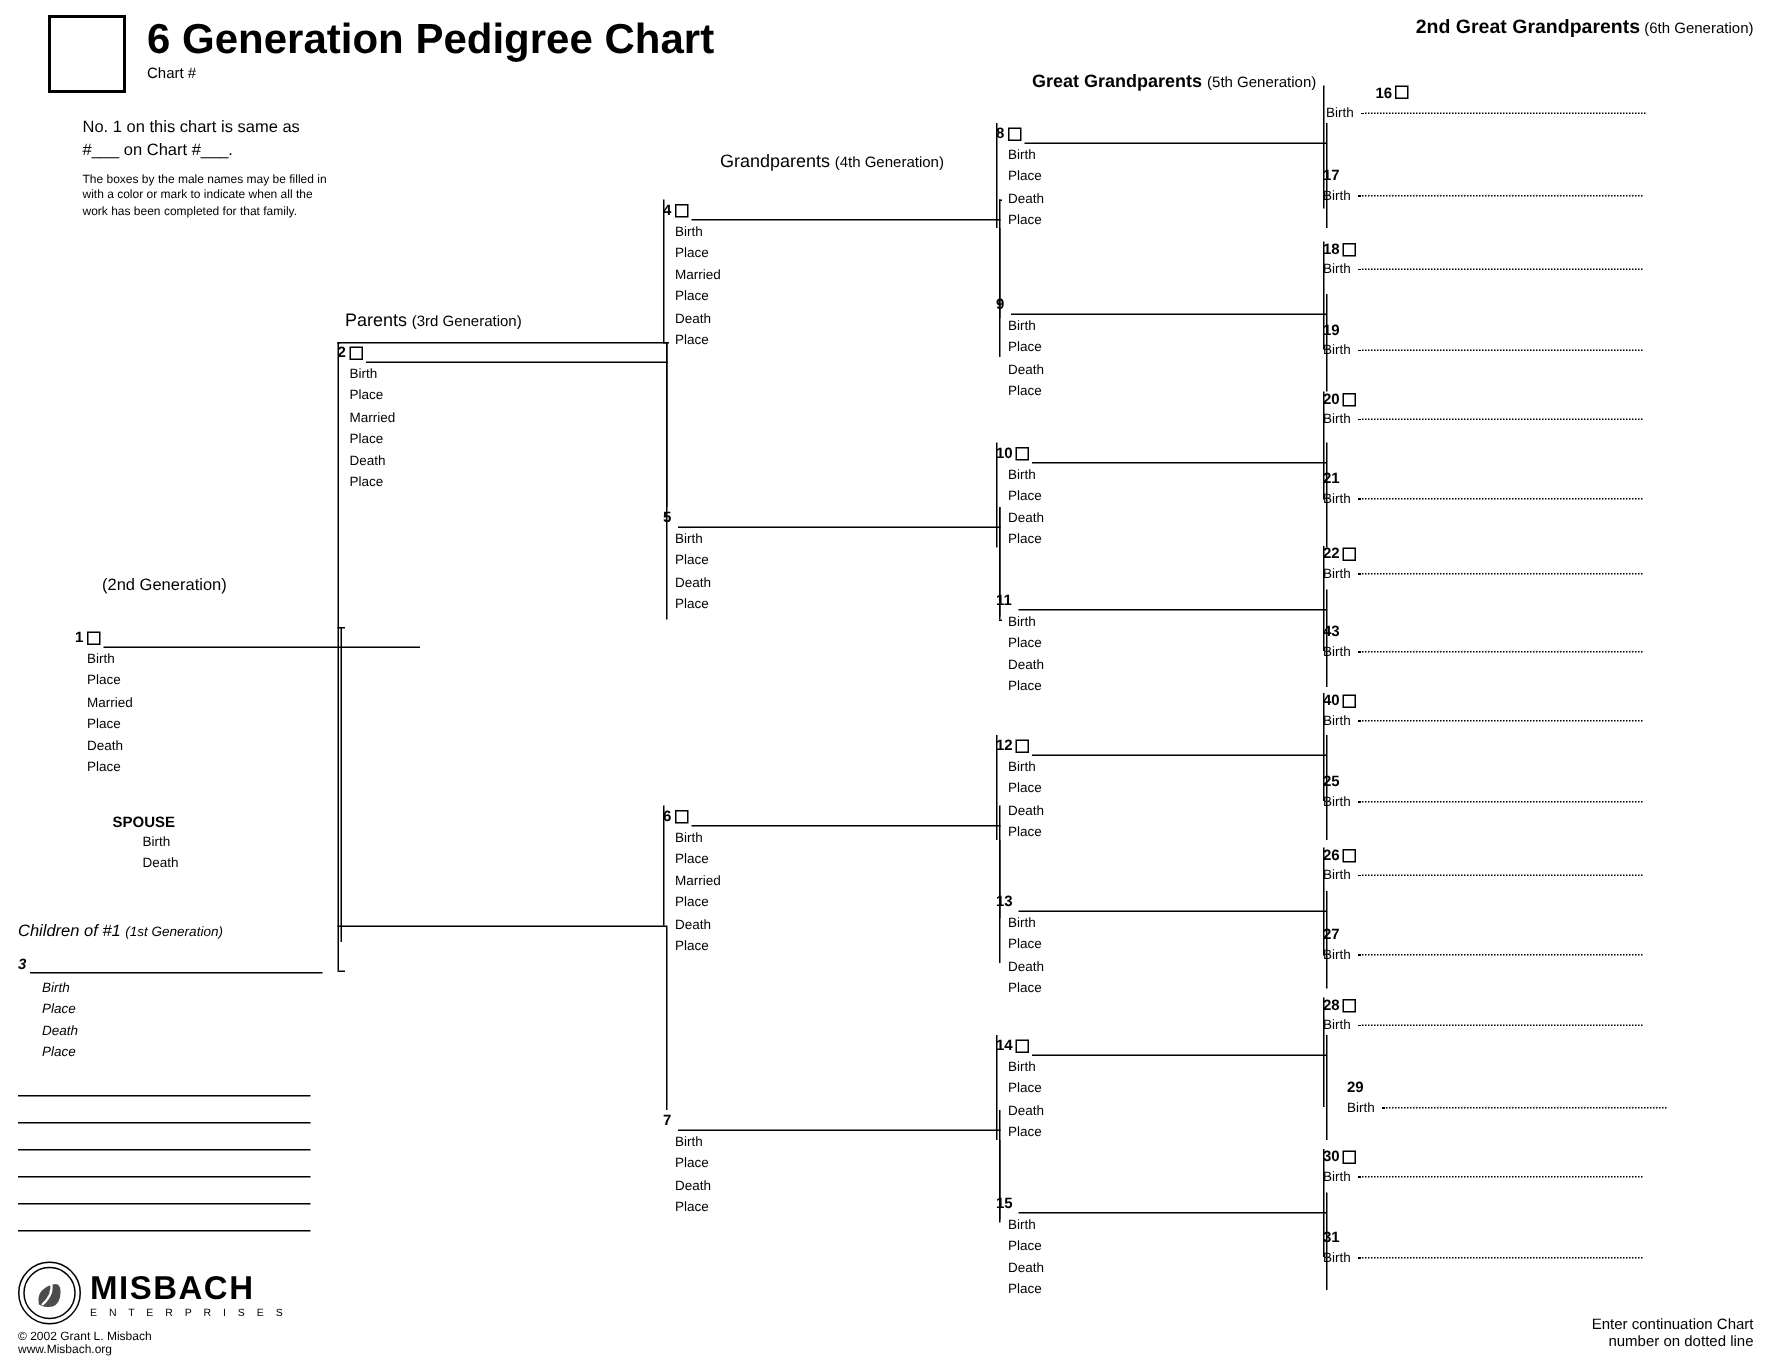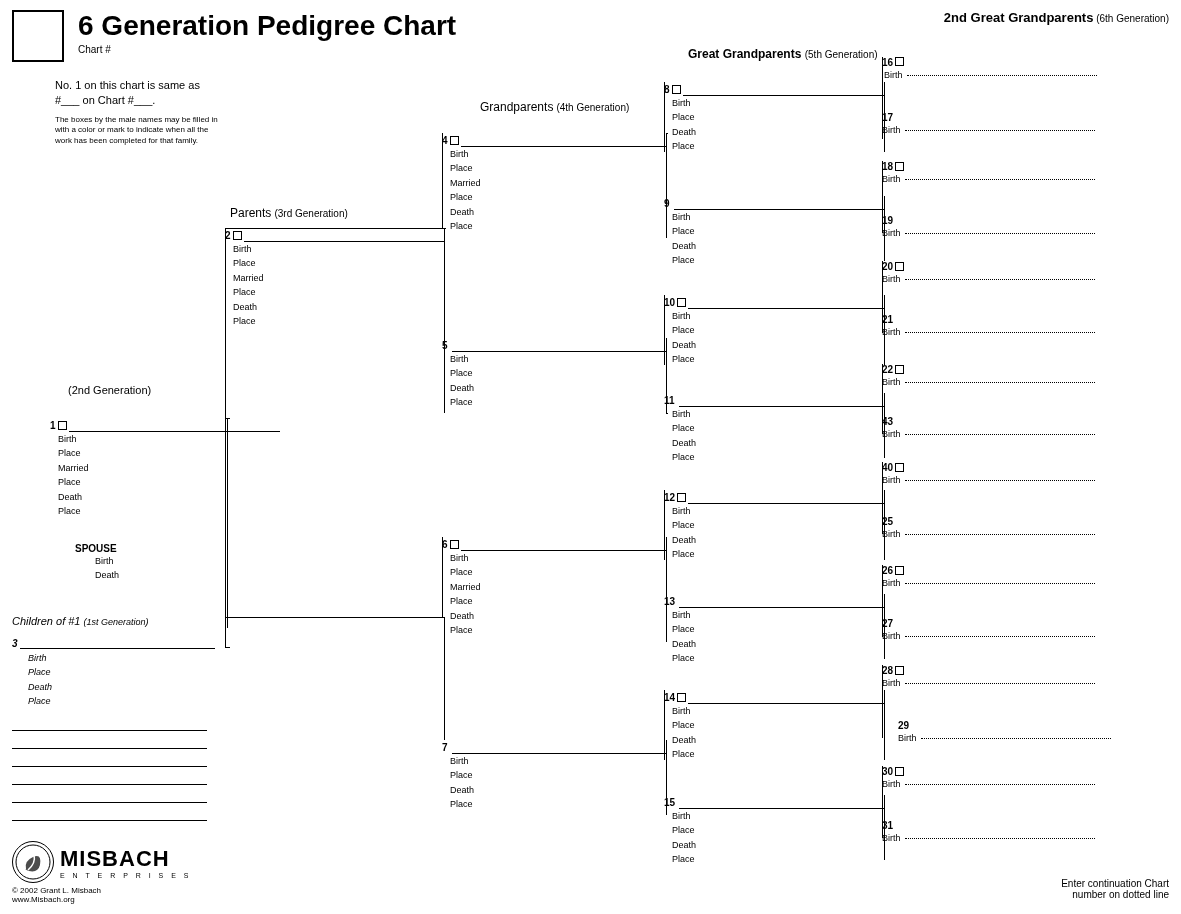--- a/index.html
+++ b/index.html
@@ -20,20 +20,21 @@
       background: #fff;
       padding: 10px 12px;
       position: relative;
     }
 
     
     .header {
       display: flex;
       align-items: flex-start;
       margin-bottom: 6px;
+      margin-left: 20px;
     }
     .chart-box {
       width: 52px;
       height: 52px;
       border: 2px solid #000;
       margin-right: 14px;
       flex-shrink: 0;
     }
     .title-block h1 {
       font-size: 28px;
@@ -395,21 +396,21 @@
     <div style="font-size:9px; line-height:1.6; margin-left:8px;">
       <div>Birth</div>
       <div>Place</div>
       <div>Death</div>
       <div>Place</div>
     </div>
   </div>
   <div style="position:absolute; top:795px; left:884px; width:1px; height:65px; background:#000;"></div>
 
   <div style="position:absolute; top:57px; left:882px;">
-    <div style="display:flex; align-items:flex-start;">
+    <div style="display:flex; align-items:flex-start;padding-left:35px;">
       <span style="font-size:10px; font-weight:bold;">16</span>
       <span style="display:inline-block; width:9px; height:9px; border:1px solid #000; margin-left:2px;"></span>
     </div>
     <div style="font-size:9px; line-height:1.7; margin-left:2px;">
       <div style="display:flex; align-items:center; gap:4px;">
         <span>Birth</span>
         <span style="border-bottom:1px dotted #000; width:190px; display:inline-block;"></span>
       </div>
     </div>
   </div>

